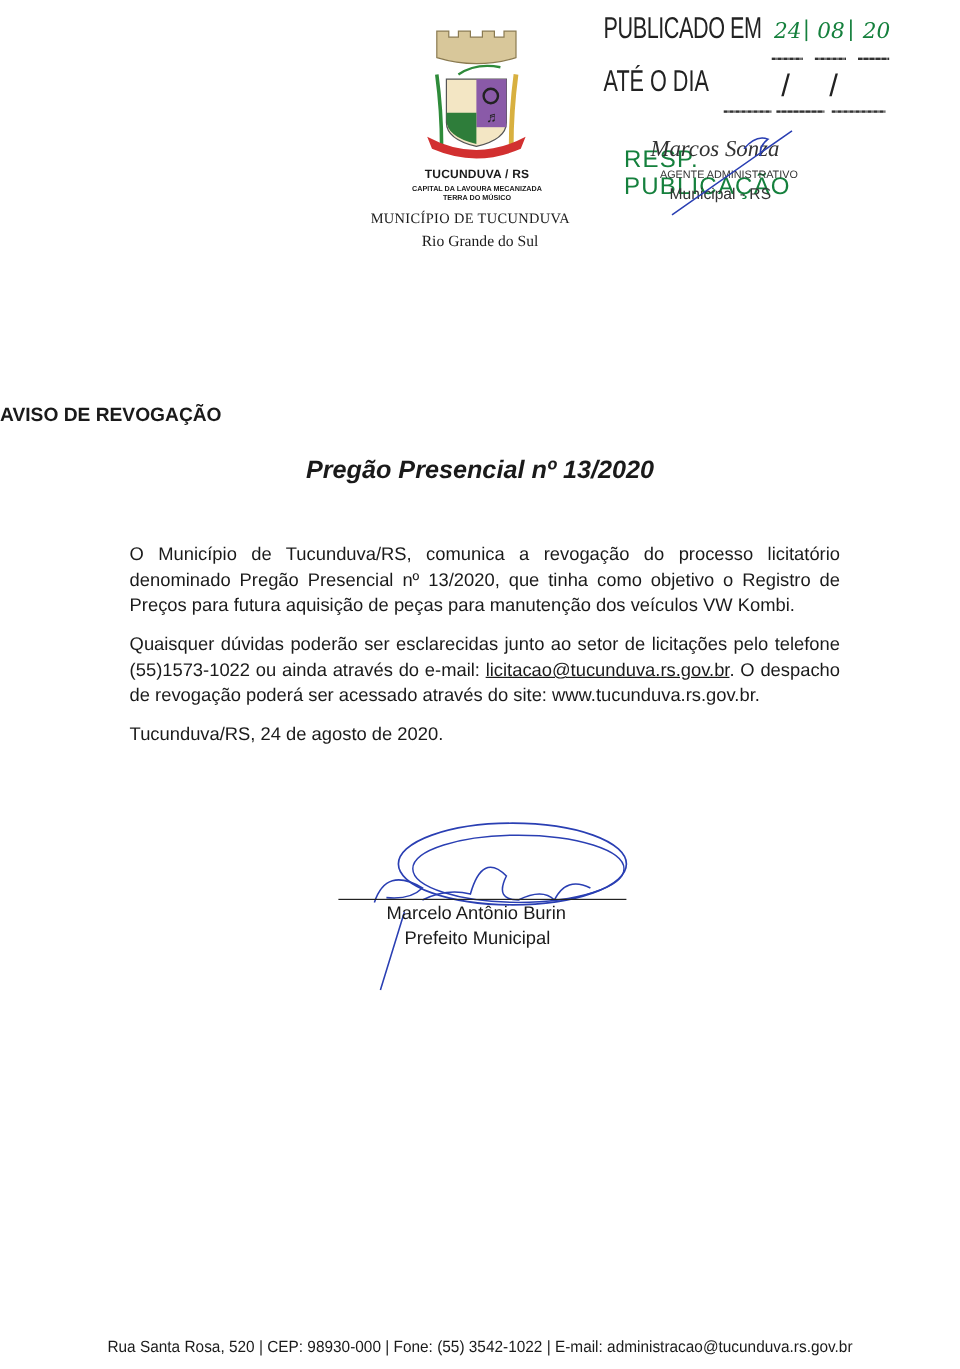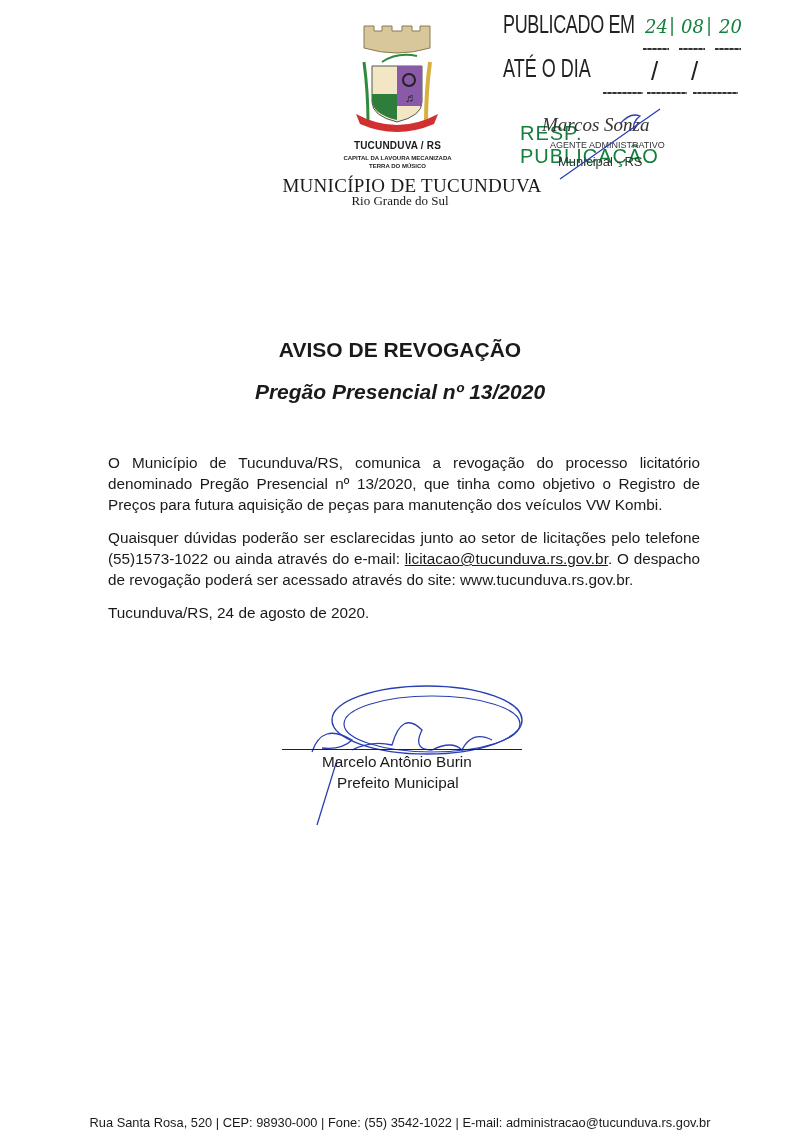--- a/index.html
+++ b/index.html
@@ -1,32 +1,32 @@
 <!DOCTYPE html>
 <html><head>
 <meta charset="utf-8">
 <style>
   html,body{margin:0;padding:0;background:#fff;}
   body{width:800px;height:1141px;position:relative;overflow:hidden;font-family:"Liberation Sans",sans-serif;color:#1a1a1a;}
   .crest{position:absolute;left:352px;top:22px;width:90px;height:112px;}
   .city-name{position:absolute;left:300px;top:140px;width:195px;text-align:center;font-weight:bold;font-size:10px;letter-spacing:0.2px;}
   .city-sub{position:absolute;left:300px;top:154px;width:195px;text-align:center;font-weight:bold;font-size:6px;line-height:8px;}
-  .muni{position:absolute;left:282px;top:175px;width:260px;text-align:center;font-family:"Liberation Serif",serif;font-size:19px;letter-spacing:0.3px;}
+  .muni{position:absolute;left:262px;top:175px;width:260px;text-align:center;font-family:"Liberation Serif",serif;font-size:12px;letter-spacing:0.3px;}
   .state{position:absolute;left:270px;top:193px;width:260px;text-align:center;font-family:"Liberation Serif",serif;font-size:13px;}
   .stamp{position:absolute;left:503px;top:6px;width:245px;height:90px;font-family:"Liberation Sans Narrow","Liberation Sans",sans-serif;}
   .stamp-line1{position:absolute;left:0;top:4px;font-size:25px;transform:scaleX(0.72);transform-origin:left;letter-spacing:-0.5px;color:#222;}
   .stamp-line2{position:absolute;left:0;top:48px;font-size:25px;transform:scaleX(0.72);transform-origin:left;color:#222;}
   .hand{font-family:"DejaVu Serif",serif;font-style:italic;color:#15803d;font-size:18px;position:absolute;}
   .uline{position:absolute;height:2px;background:repeating-linear-gradient(90deg,#333 0 3px,#777 3px 5px);}
   .resp{position:absolute;left:520px;top:114px;width:200px;height:70px;}
   .resp-name{position:absolute;left:22px;top:0;font-family:"Liberation Serif",serif;font-style:italic;font-size:19px;color:#333;text-align:right;}
   .resp-role{position:absolute;left:5px;top:22px;font-size:9px;color:#333;white-space:nowrap;}
   .resp-big{position:absolute;left:0;top:8px;font-size:20px;color:#15803d;letter-spacing:1px;}
   .resp-city{position:absolute;left:38px;top:40px;font-size:13px;color:#333;}
-  h1{position:absolute;left:0;top:338px;width:800px;margin:0;text-align:center;font-size:21px;font-weight:bold;}
+  h1{position:absolute;left:0;top:338px;width:800px;margin:0;font-size:16px;font-weight:bold;}
   h2{position:absolute;left:0;top:380px;width:800px;margin:0;text-align:center;font-size:21px;font-weight:bold;font-style:italic;}
   .body{position:absolute;left:108px;top:452px;width:592px;font-size:15.3px;line-height:21px;text-align:justify;}
   .body p{margin:0 0 12px 0;}
   .body .email{text-decoration:underline;}
   .sig-area{position:absolute;left:282px;top:680px;width:260px;height:150px;}
   .sig-line{position:absolute;left:0;top:69px;width:240px;height:1px;background:#222;}
   .sig-name{position:absolute;left:40px;top:73px;font-size:15.3px;}
   .sig-role{position:absolute;left:55px;top:94px;font-size:15.3px;}
   .sig-svg{position:absolute;left:0;top:0;}
   .footer{position:absolute;left:0;top:1115px;width:800px;text-align:center;font-size:13.5px;transform:scaleX(0.95);}

